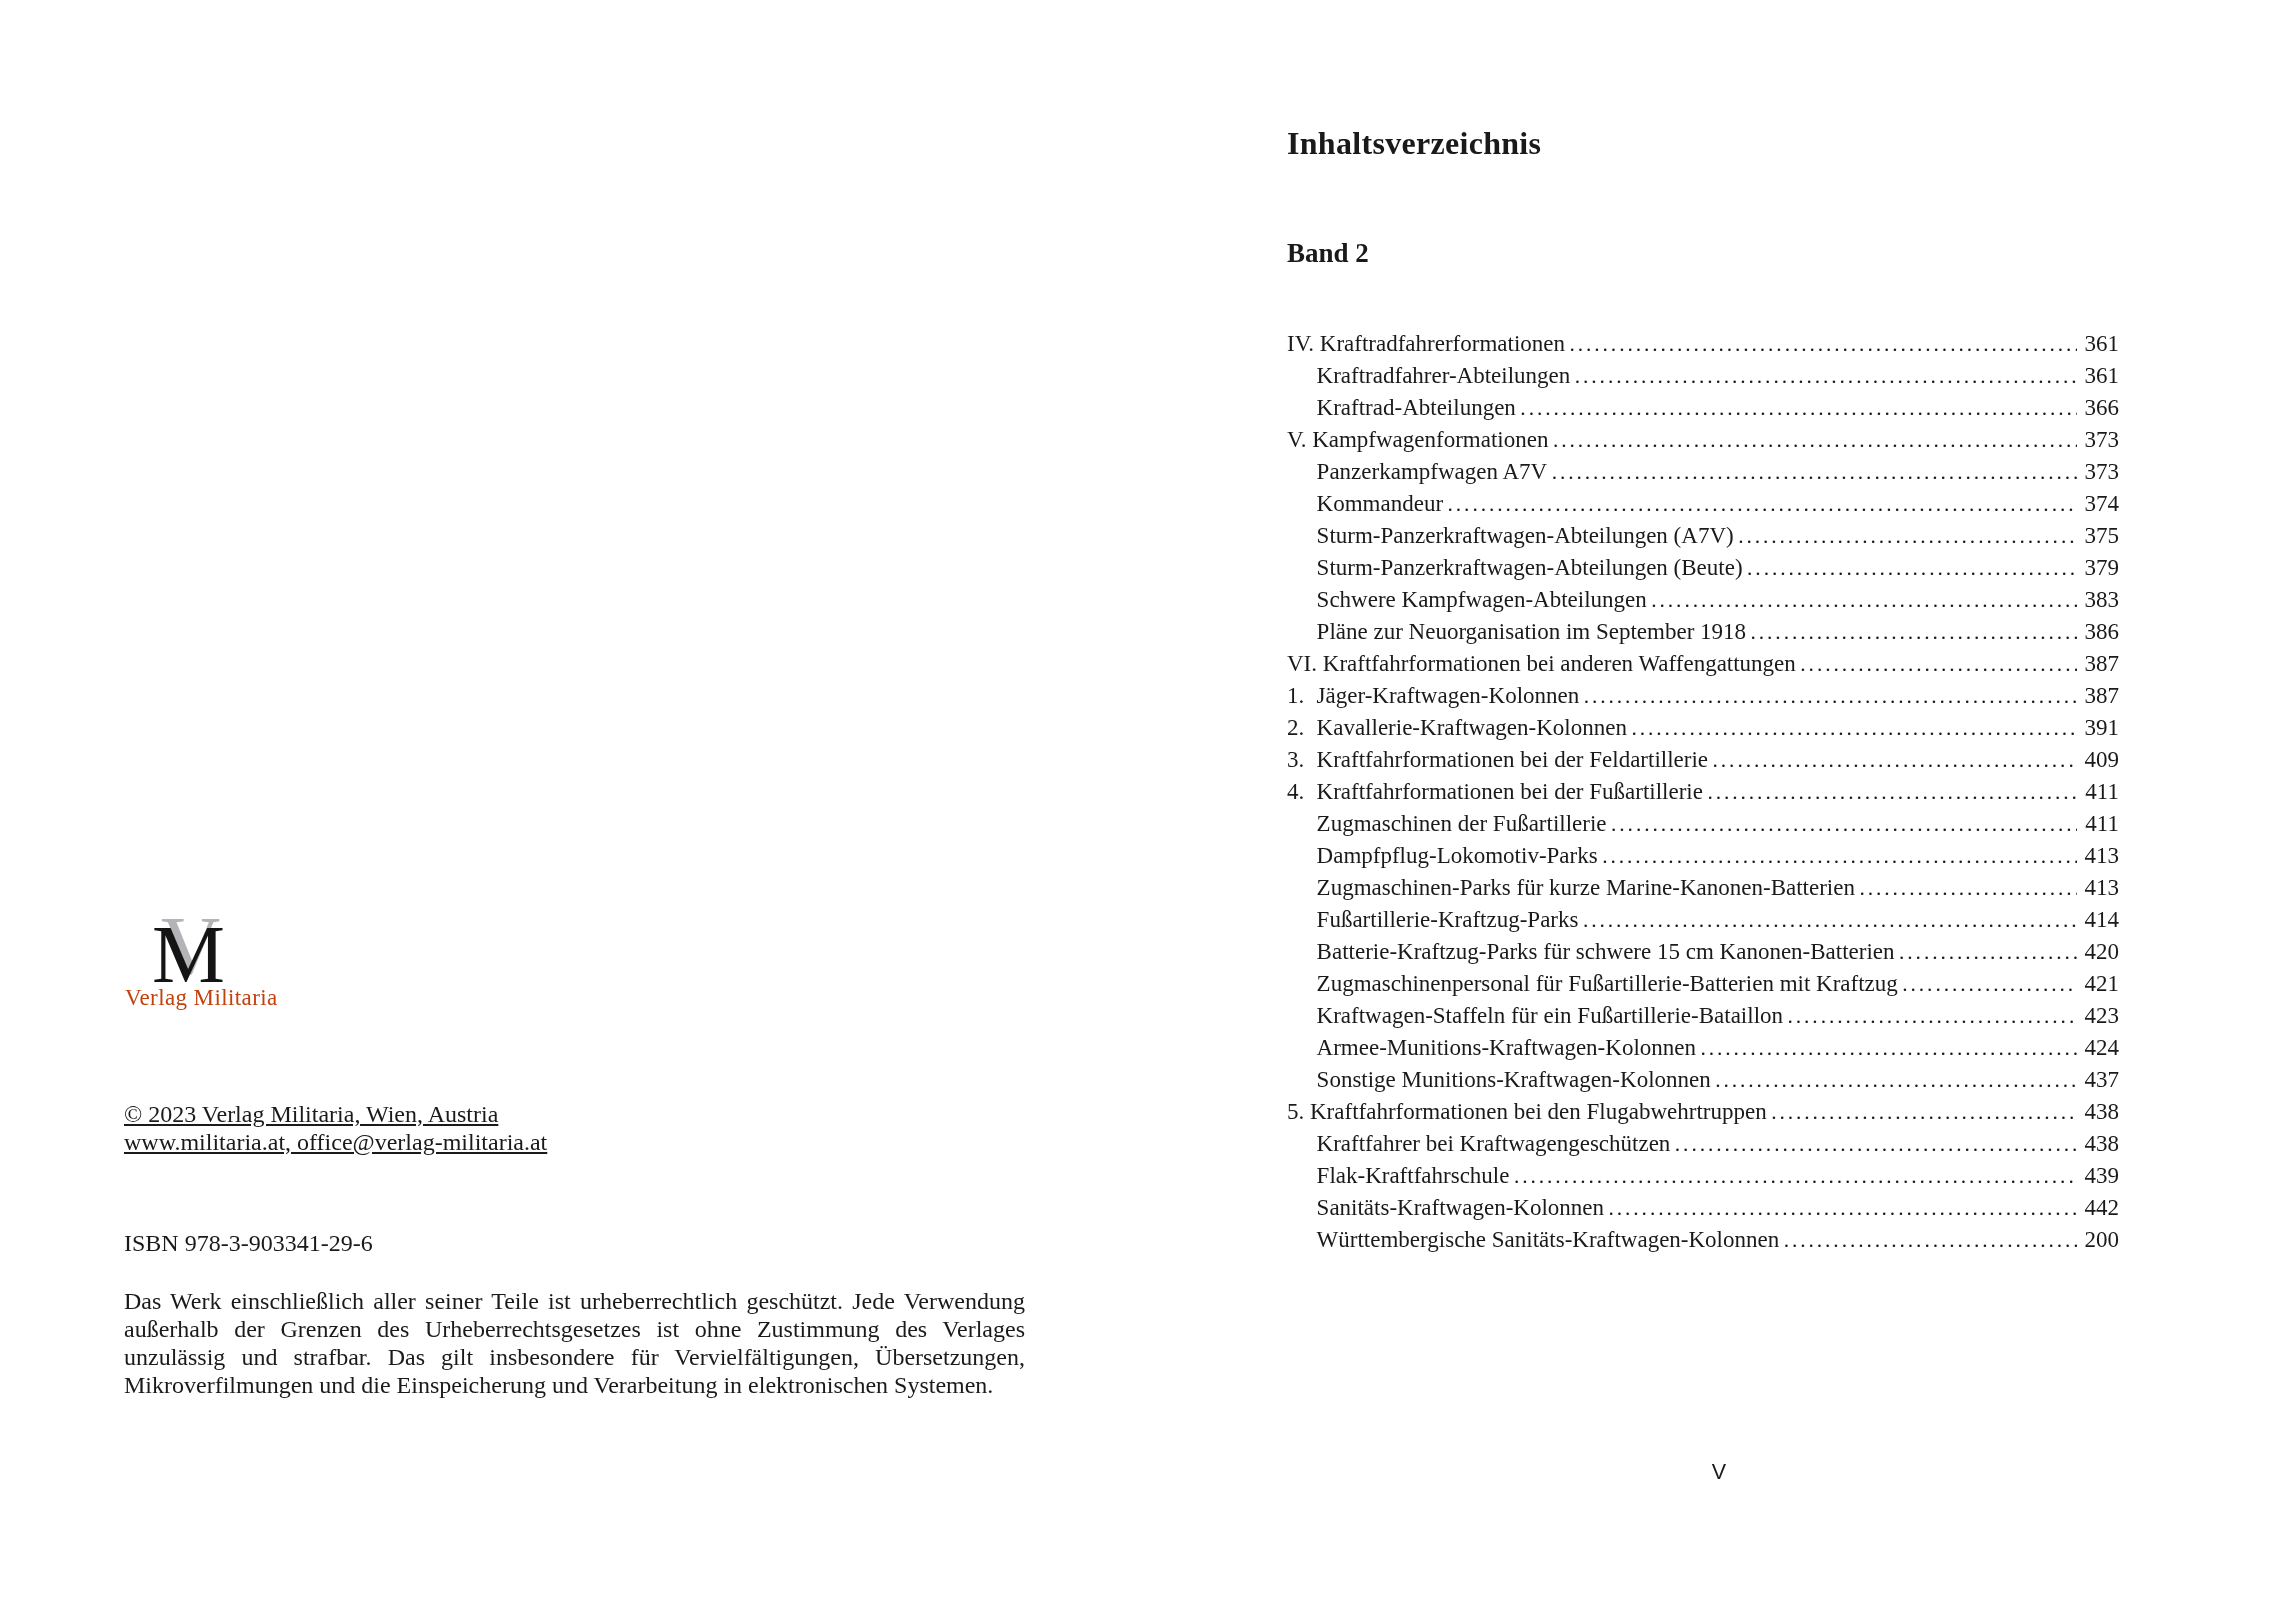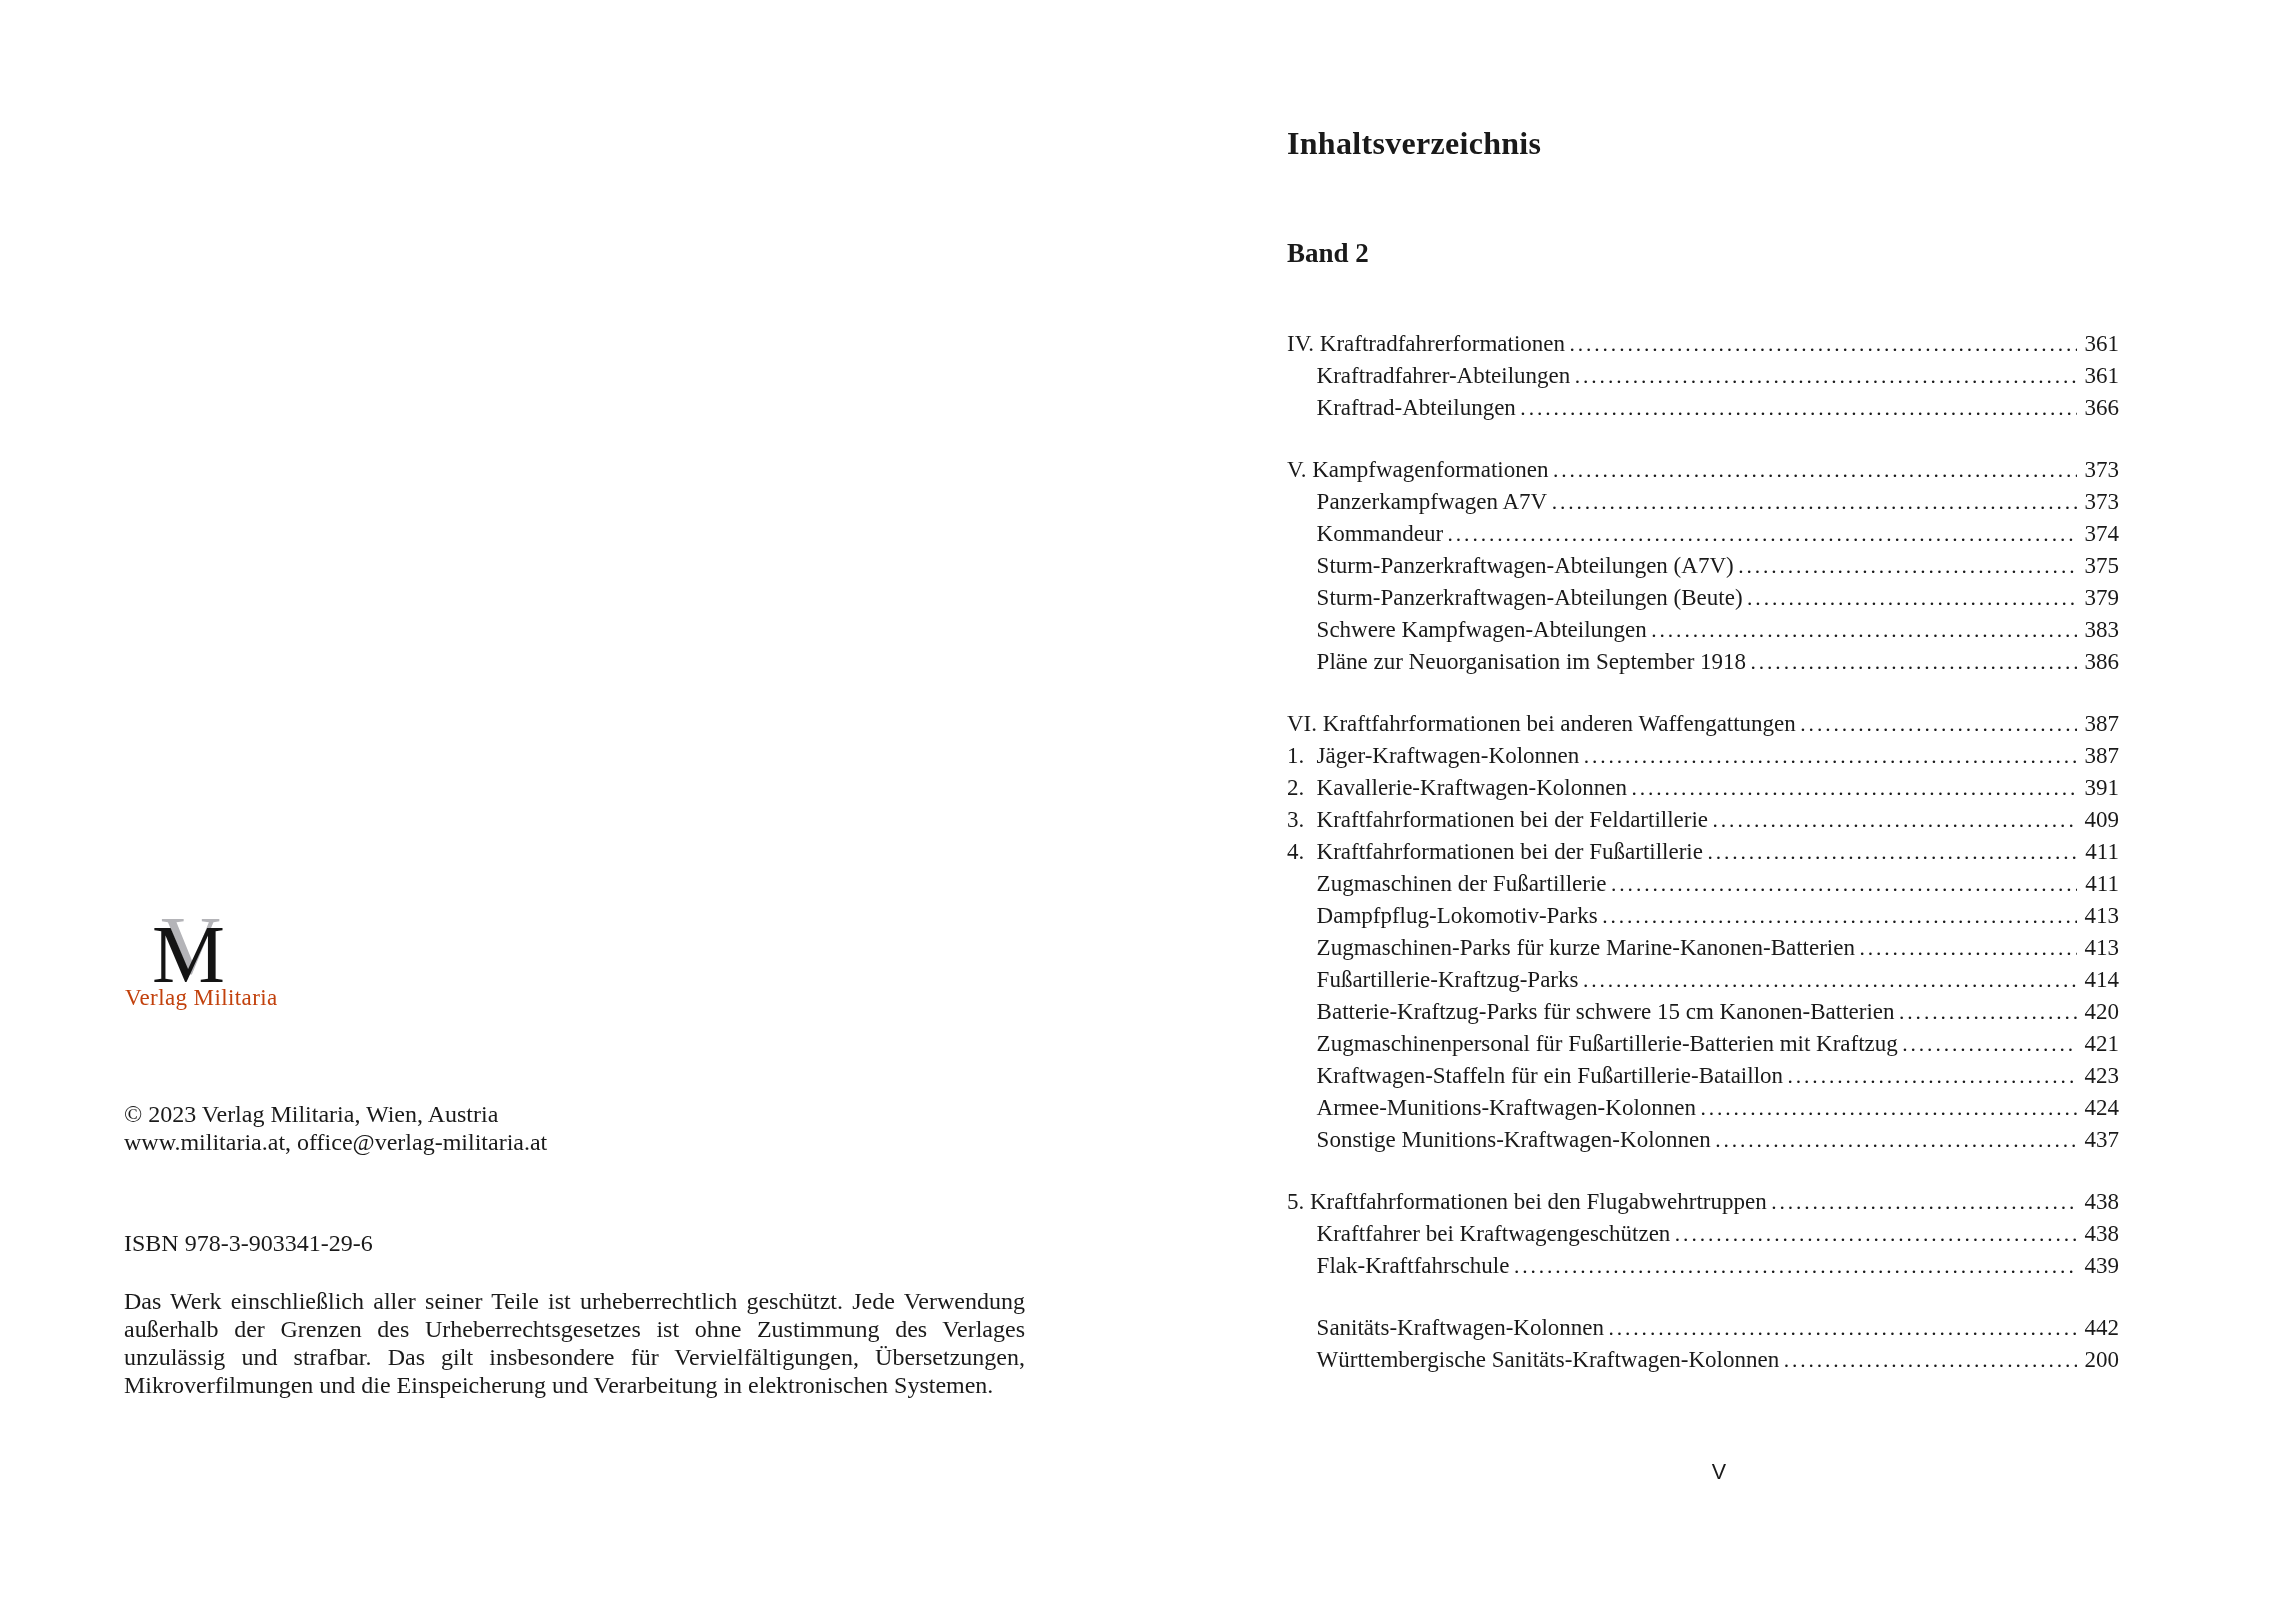--- a/index.html
+++ b/index.html
@@ -6,31 +6,31 @@
   body{
     width:2293px;height:1611px;position:relative;background:#ffffff;
     font-family:"Liberation Serif",serif;color:#1a1a1a;
     -webkit-font-smoothing:antialiased;overflow:hidden;
   }
   
   .logo-mark{position:absolute;left:152px;top:905px;width:81px;height:81px;}
   .logo-v{position:absolute;left:9px;top:0;font-size:82px;line-height:1;color:#b4b4b8;}
   .logo-m{position:absolute;left:0;top:9px;font-size:82px;line-height:1;color:#141414;}
   .wordmark{position:absolute;left:125px;top:985px;font-size:23px;color:#c2410c;letter-spacing:0.4px;}
-  .copyright{position:absolute;left:124px;top:1100px;font-size:24px;line-height:28px;}
+  .copyright{position:absolute;left:124px;top:1100px;font-size:24px;line-height:28px;text-decoration:underline;}
   .isbn{position:absolute;left:124px;top:1230px;font-size:24px;}
   .legal{
     position:absolute;left:124px;top:1287px;width:901px;
     font-size:24px;line-height:28px;text-align:justify;text-align-last:left;
   }
   
   .toc-title{position:absolute;left:1287px;top:125px;font-size:32px;font-weight:bold;letter-spacing:0.3px;}
   .band-heading{position:absolute;left:1287px;top:238px;font-size:27px;font-weight:bold;}
   .toc{position:absolute;left:1287px;top:328px;width:832px;font-size:23px;}
-  .toc-group + .toc-group{margin-top:30px;}
+  .toc-group + .toc-group{}
   .toc-row{display:flex;align-items:baseline;line-height:31px;white-space:nowrap;}
   .toc-row.ind{padding-left:29.6px;}
   .toc-row .num{flex:0 0 29.6px;}
   .toc-row .lbl{flex:0 0 auto;padding-right:4.5px;}
   .toc-row .leader{
     flex:1 1 auto;min-width:0;overflow:hidden;
     font-size:21.5px;letter-spacing:2.9px;color:#1a1a1a;
   }
   .toc-row .leader::after{
     content:"................................................................................................................................................................................................";

